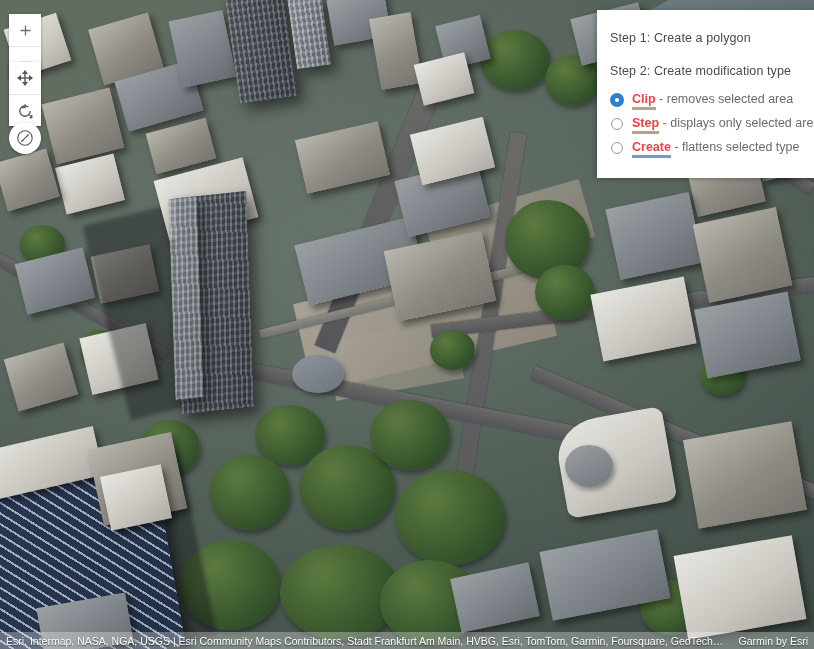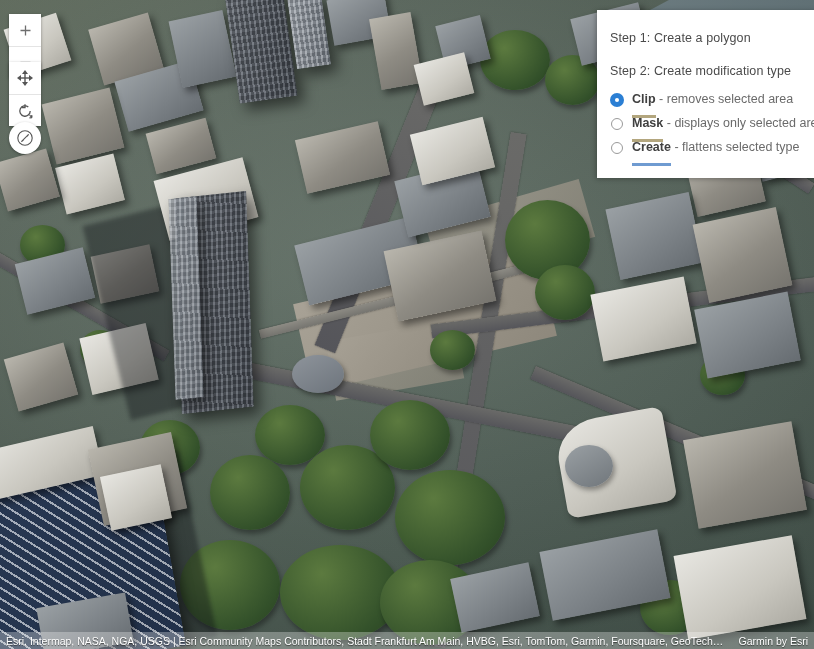--- a/index.html
+++ b/index.html
@@ -190,24 +190,24 @@
     border-radius: 50%;
     background: #ffffff;
   }
   .opt-text {
     font-size: 12.5px;
     color: #6a6a6a;
     line-height: 15px;
     white-space: nowrap;
   }
   .opt-name {
-    color: #404040;
+    color: #ef4444;
     font-weight: bold;
     border-bottom: 3px solid transparent;
-    padding-bottom: 9px;
+    padding-bottom: 1px;
   }
 
   
   #attribution {
     position: absolute;
     left: 0; right: 0; bottom: 0;
     height: 17px;
     display: flex;
     align-items: center;
     justify-content: space-between;
@@ -374,21 +374,21 @@
 
     <div class="radio-list" id="radio-list">
 
       <div class="radio-row selected">
         <span class="radio-mark"></span>
         <span class="opt-text"><span class="opt-name" style="border-bottom-color: rgb(179, 166, 126);">Clip</span><span> - removes selected area</span></span>
       </div>
 
       <div class="radio-row">
         <span class="radio-mark"></span>
-        <span class="opt-text"><span class="opt-name" style="border-bottom-color: rgb(179, 166, 126);">Mask</span><span> - displays only selected area</span></span>
+        <span class="opt-text"><span class="opt-name" style="border-bottom-color: rgb(179, 166, 126);">Step</span><span> - displays only selected area</span></span>
       </div>
 
       <div class="radio-row">
         <span class="radio-mark"></span>
         <span class="opt-text"><span class="opt-name" style="border-bottom-color: rgb(111, 155, 209);">Create</span><span> - flattens selected type</span></span>
       </div>
 
     </div>
   </div>
 

